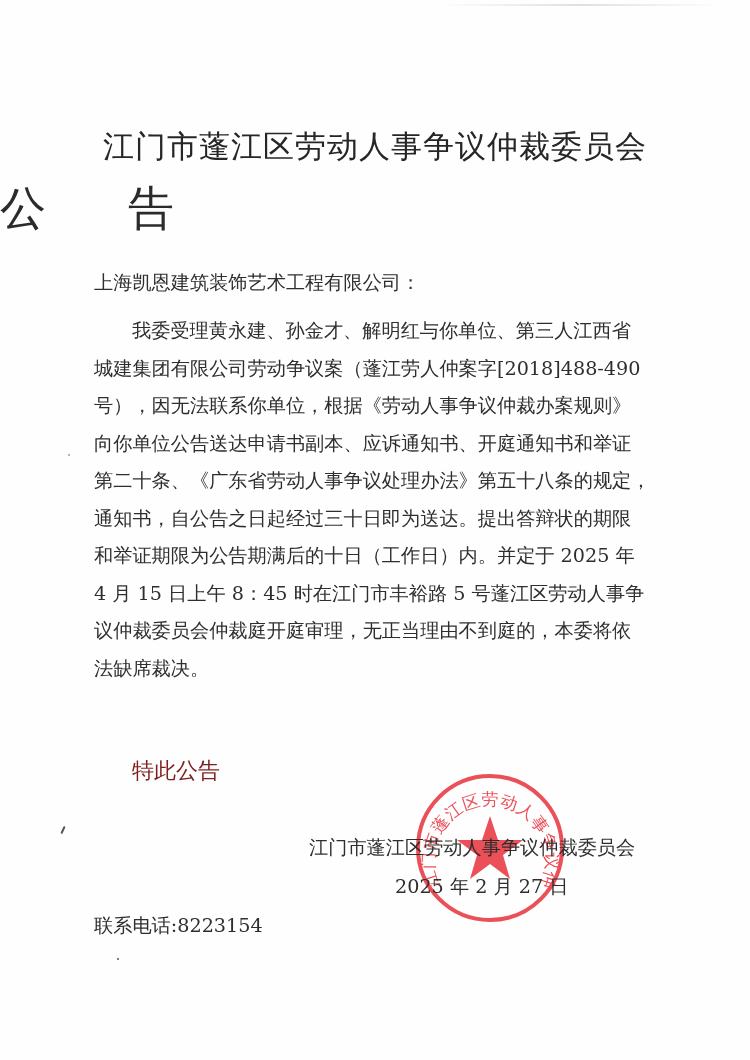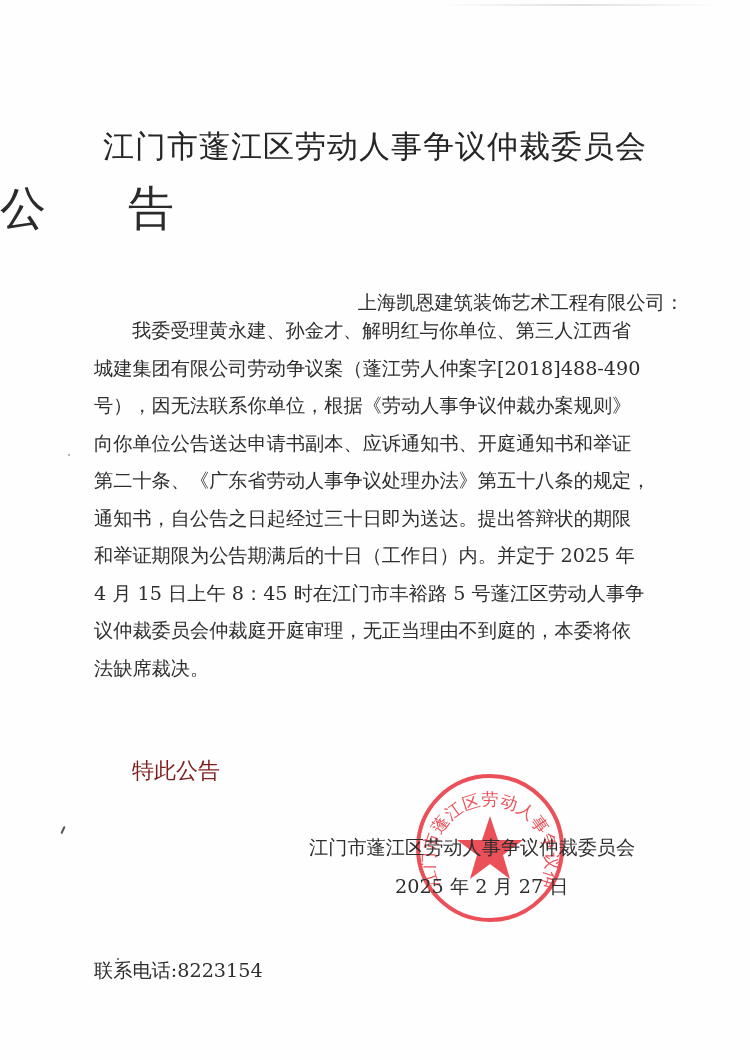--- a/index.html
+++ b/index.html
@@ -22,28 +22,28 @@
       position: absolute; left: 0; top: 178px; width: 750px; text-align: left;
       font-family: "DejaVu Sans", "Liberation Sans", sans-serif;
       font-size: 46px; color: #2b2b2b; letter-spacing: 0;
     }
     .subtitle span { display: inline-block; }
     .subtitle .gap { width: 82px; }
     .body-text {
       position: absolute; left: 94px; width: 590px;
       font-size: 19.2px; line-height: 37.5px; color: #2e2e2e;
     }
-    .addressee { top: 284px; text-align: right; }
+    .addressee { top: 264px; }
     .para { top: 312px; }
     .line { display: block; white-space: nowrap; height: 37.5px; }
     .indent { padding-left: 38px; }
     .closing { position: absolute; left: 132px; top: 756px; font-size: 22px; color: #7f1d1d; }
     .sign-org { position: absolute; left: 309px; top: 835px; font-size: 19.2px; color: #2e2e2e; white-space: nowrap; z-index: 2; }
     .sign-date { position: absolute; left: 395px; top: 874px; font-size: 19.2px; color: #2e2e2e; white-space: nowrap; z-index: 2; }
-    .contact { position: absolute; left: 94px; top: 913px; font-size: 19.2px; color: #2e2e2e; white-space: nowrap; margin-top: 45px; }
+    .contact { position: absolute; left: 94px; top: 913px; font-size: 19.2px; color: #2e2e2e; white-space: nowrap; }
     .seal { position: absolute; left: 414px; top: 772px; width: 152px; height: 152px; z-index: 1; opacity: 0.85; }
     .speck { position: absolute; background: #555; border-radius: 1px; }
   </style>
 </head>
 <body>
 
 <div class="page">
   <div class="scan-edge"></div>
 
   <div class="title">江门市蓬江区劳动人事争议仲裁委员会</div>

